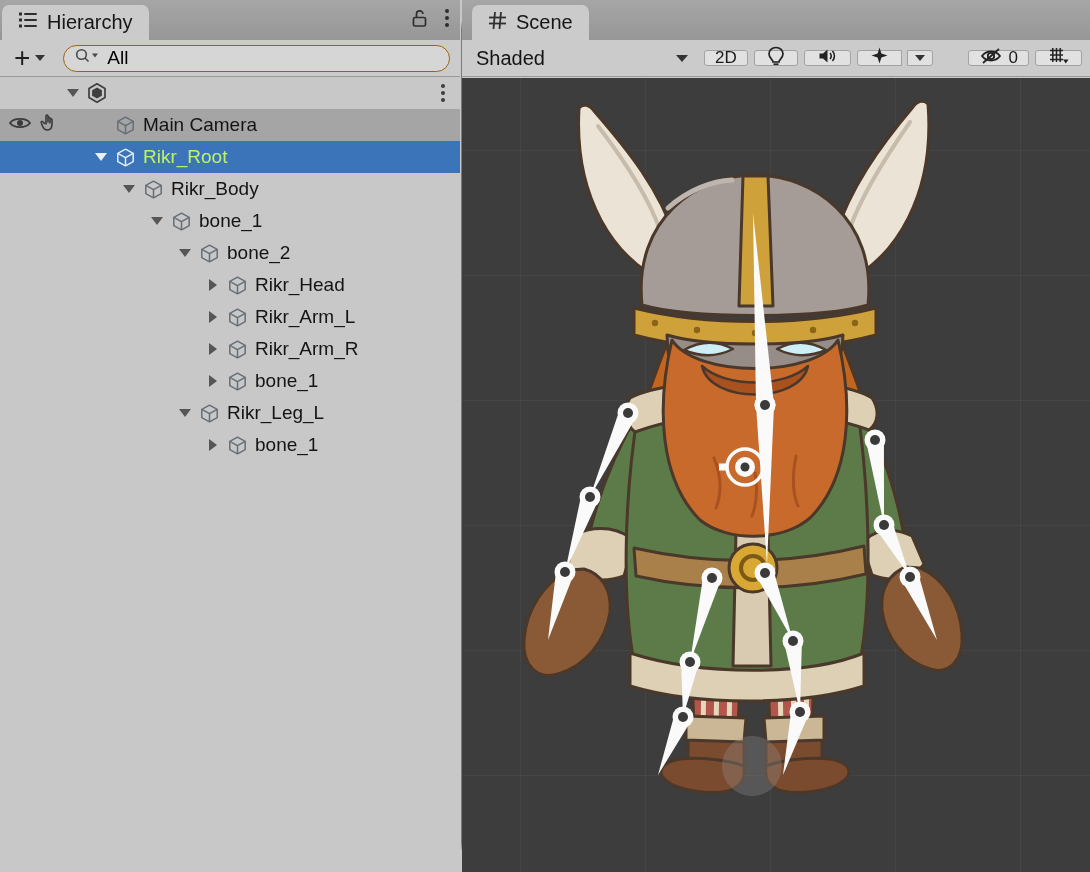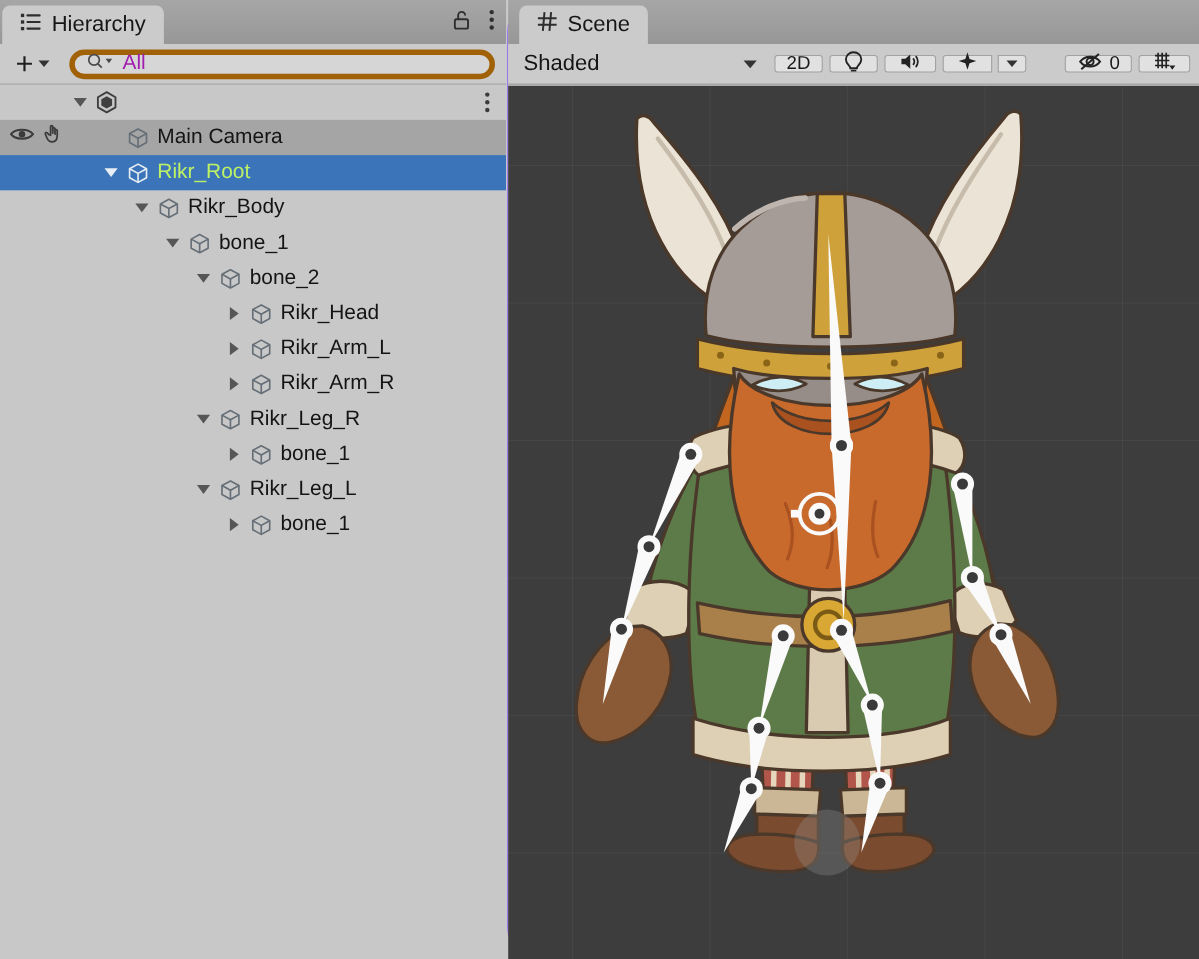--- a/index.html
+++ b/index.html
@@ -38,23 +38,23 @@
   }
 
   
   #hierarchy-toolbar{padding:0 8px;}
   .plus-btn{display:flex;align-items:center;gap:5px;padding:0 6px;cursor:default;}
   .plus-glyph{font-size:28px;line-height:28px;color:#1f1f1f;font-weight:400;}
   .caret-down{width:0;height:0;border-left:5px solid transparent;border-right:5px solid transparent;border-top:6px solid #333;}
   .caret-down.big{border-left-width:6px;border-right-width:6px;border-top-width:7px;}
   .search-box{
     flex:1;height:27px;margin-left:12px;margin-right:2px;
-    background:#d6d6d6;border:5px solid #a16207;border-radius:14px;
+    background:#d6d6d6;border:1px solid #a16207;border-radius:14px;
     display:flex;align-items:center;padding:0 10px;gap:7px;
-    font-size:19px;color:#a21caf;box-sizing:border-box;
+    font-size:19px;color:#000000;box-sizing:border-box;
   }
 
   
   #tree{position:absolute;top:77px;bottom:0;left:0;right:0;background:#c8c8c8;overflow:hidden;}
   .row{height:32px;display:flex;align-items:center;position:relative;font-size:19px;color:#141414;}
   .row.hover{background:#a5a5a5;}
   .row.selected{background:#3c74b9;color:#bef264;}
   .gutter{width:62px;flex:none;display:flex;align-items:center;gap:6px;padding-left:8px;box-sizing:border-box;height:100%;}
   .indent{flex:none;height:100%;}
   .fold{width:22px;flex:none;display:flex;justify-content:center;align-items:center;}
@@ -310,37 +310,20 @@
           <span class="obj-icon">
             <svg width="21" height="21" viewBox="0 0 21 21">
               <g fill="none" stroke="#666f77" stroke-width="1.5" stroke-linejoin="round">
                 <path d="M10.5 2.2 L18.2 6.4 V14.6 L10.5 18.8 L2.8 14.6 V6.4 Z"></path>
                 <path d="M2.8 6.4 L10.5 10.6 L18.2 6.4"></path>
                 <path d="M10.5 10.6 V18.8"></path>
               </g>
             </svg>
           </span>
           <span class="row-label">Rikr_Arm_R</span>
-        </div>
-        <div class="row">
-          <span class="gutter"></span>
-          <span class="indent" style="width: 112px;"></span>
-          <span class="fold">
-            <span class="tri-open"></span>
-          </span>
-          <span class="obj-icon">
-            <svg width="21" height="21" viewBox="0 0 21 21">
-              <g fill="none" stroke="#666f77" stroke-width="1.5" stroke-linejoin="round">
-                <path d="M10.5 2.2 L18.2 6.4 V14.6 L10.5 18.8 L2.8 14.6 V6.4 Z"></path>
-                <path d="M2.8 6.4 L10.5 10.6 L18.2 6.4"></path>
-                <path d="M10.5 10.6 V18.8"></path>
-              </g>
-            </svg>
-          </span>
-          <span class="row-label">Rikr_Leg_R</span>
         </div>
         <div class="row">
           <span class="gutter"></span>
           <span class="indent" style="width: 140px;"></span>
           <span class="fold">
             <span class="tri-closed"></span>
           </span>
           <span class="obj-icon">
             <svg width="21" height="21" viewBox="0 0 21 21">
               <g fill="none" stroke="#666f77" stroke-width="1.5" stroke-linejoin="round">

